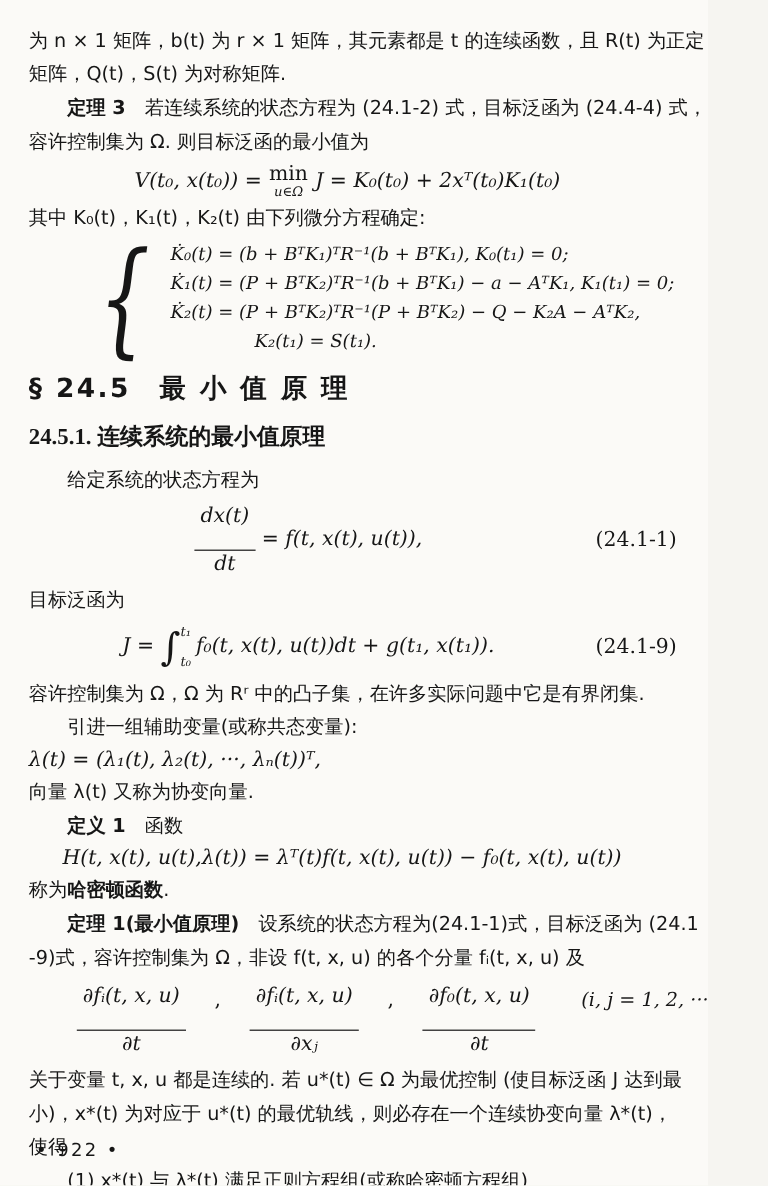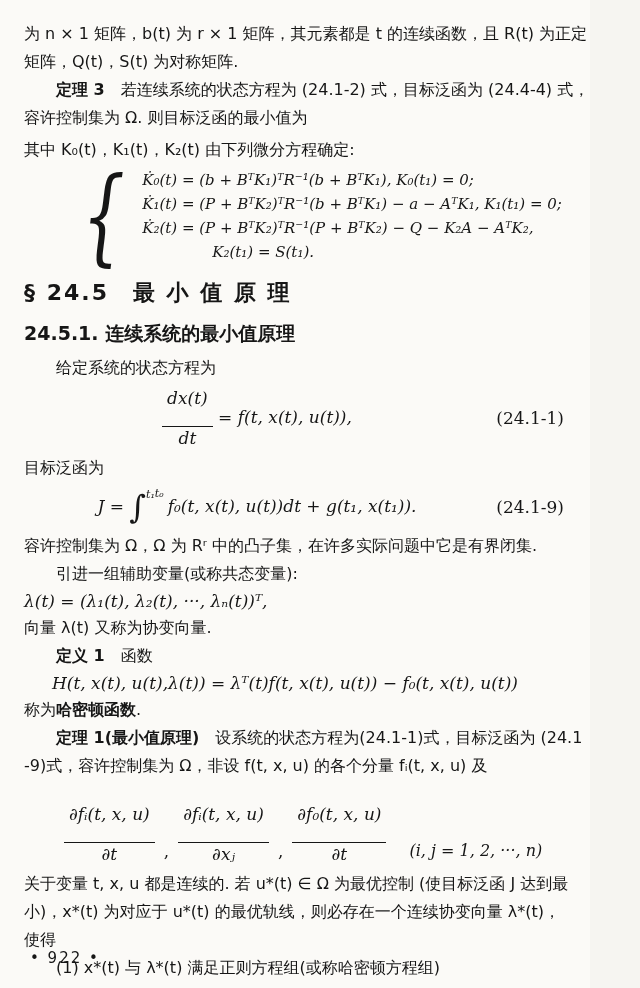--- a/index.html
+++ b/index.html
@@ -50,48 +50,49 @@
   .eqrow { display: flex; align-items: center; margin: 6px 0; }
   .eqbody { flex: 1; text-align: center; }
   .eqtag { width: 74px; text-align: right; font-style: normal; font-family: "DejaVu Serif", serif; }
   
   .frac { display: inline-block; vertical-align: middle; text-align: center; line-height: 20px; }
   .frac .num { display: block; padding: 0 5px 18px 5px; border-bottom: 1.4px solid #161616; }
   .frac .den { display: block; padding-top: 1px; }
   
   .intwrap { display: inline-flex; align-items: center; vertical-align: middle; }
   .intsign { font-size: 32px; line-height: 34px; }
-  .intbounds { display: inline-flex; flex-direction: row; justify-content: space-between;
+  .intbounds { display: inline-flex; flex-direction: column; justify-content: space-between;
                height: 38px; font-size: 11px; line-height: 11px; margin: 0 4px 0 0; }
   .intbounds .up { align-self: flex-start; margin-top: 1px; }
   .intbounds .lo { align-self: flex-start; margin-bottom: 1px; }
   
   .sechead {
     font-weight: bold; font-size: 22px;
     margin: 12px 0 10px 0; line-height: 30px; letter-spacing: 2px;
   }
-  .subhead { font-weight: bold; font-size: 19px; margin: 2px 0 6px 0; line-height: 30px; }
+  .subhead { font-weight: bold; font-size: 19px; margin: 2px 0 6px 0; line-height: 30px; font-family: Liberation Serif, serif; }
   
-  .partials { margin: 24px 0 6px 0; padding-left: 40px; display: flex; align-items: flex-end; gap: 9px; }
+  .partials { margin: 8px 0 6px 0; padding-left: 40px; display: flex; align-items: flex-start; gap: 24px; }
   .prange { font-size: 16px; margin-left: 14px; }
   .comma { font-style: normal; }
   .footer { position: absolute; left: 30px; bottom: 16px; font-size: 15px; letter-spacing: 2px; }
 </style>
 </head>
 <body>
 
 <div class="page">
 
   <div class="tline">为 n × 1 矩阵，b(t) 为 r × 1 矩阵，其元素都是 t 的连续函数，且 R(t) 为正定</div>
   <div class="tline">矩阵，Q(t)，S(t) 为对称矩阵.</div>
 
   <div class="tline indent"><span class="b">定理 3</span><span>　若连续系统的状态方程为 (24.1-2) 式，目标泛函为 (24.4-4) 式，</span></div>
   <div class="tline">容许控制集为 Ω. 则目标泛函的最小值为</div>
 
   <div class="formula vblock">
+    <div class="vline1"><span>V(t₀, x(t₀)) =</span><span class="minop"><span class="op">min</span><span class="mins">u∈Ω</span></span><span>J = K₀(t₀) + 2xᵀ(t₀)K₁(t₀)</span></div>
   </div>
 
   <div class="tline">其中 K₀(t)，K₁(t)，K₂(t) 由下列微分方程确定:</div>
 
   <div class="odesys formula">
     <span class="brace">{</span>
     <div class="odelines">
       <div>K̇₀(t) = (b + BᵀK₁)ᵀR⁻¹(b + BᵀK₁), K₀(t₁) = 0;</div>
       <div>K̇₁(t) = (P + BᵀK₂)ᵀR⁻¹(b + BᵀK₁) − a − AᵀK₁, K₁(t₁) = 0;</div>
       <div>K̇₂(t) = (P + BᵀK₂)ᵀR⁻¹(P + BᵀK₂) − Q − K₂A − AᵀK₂,</div>

